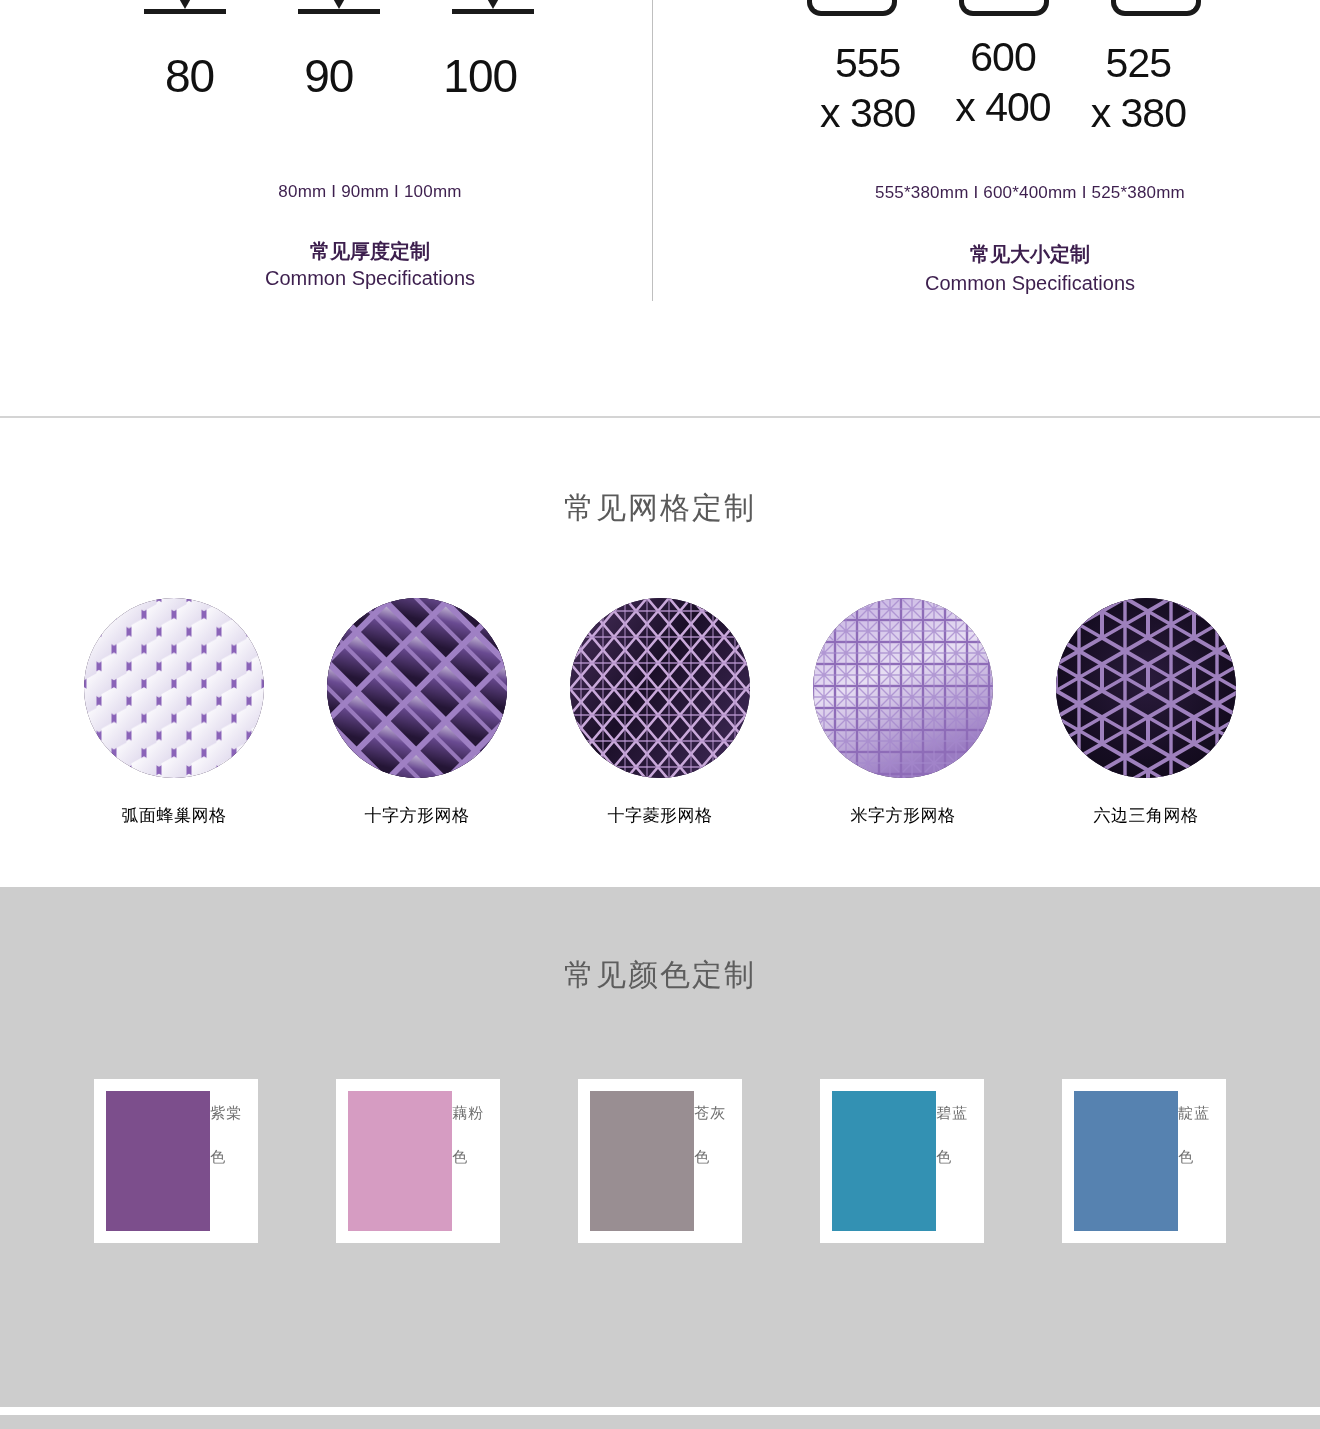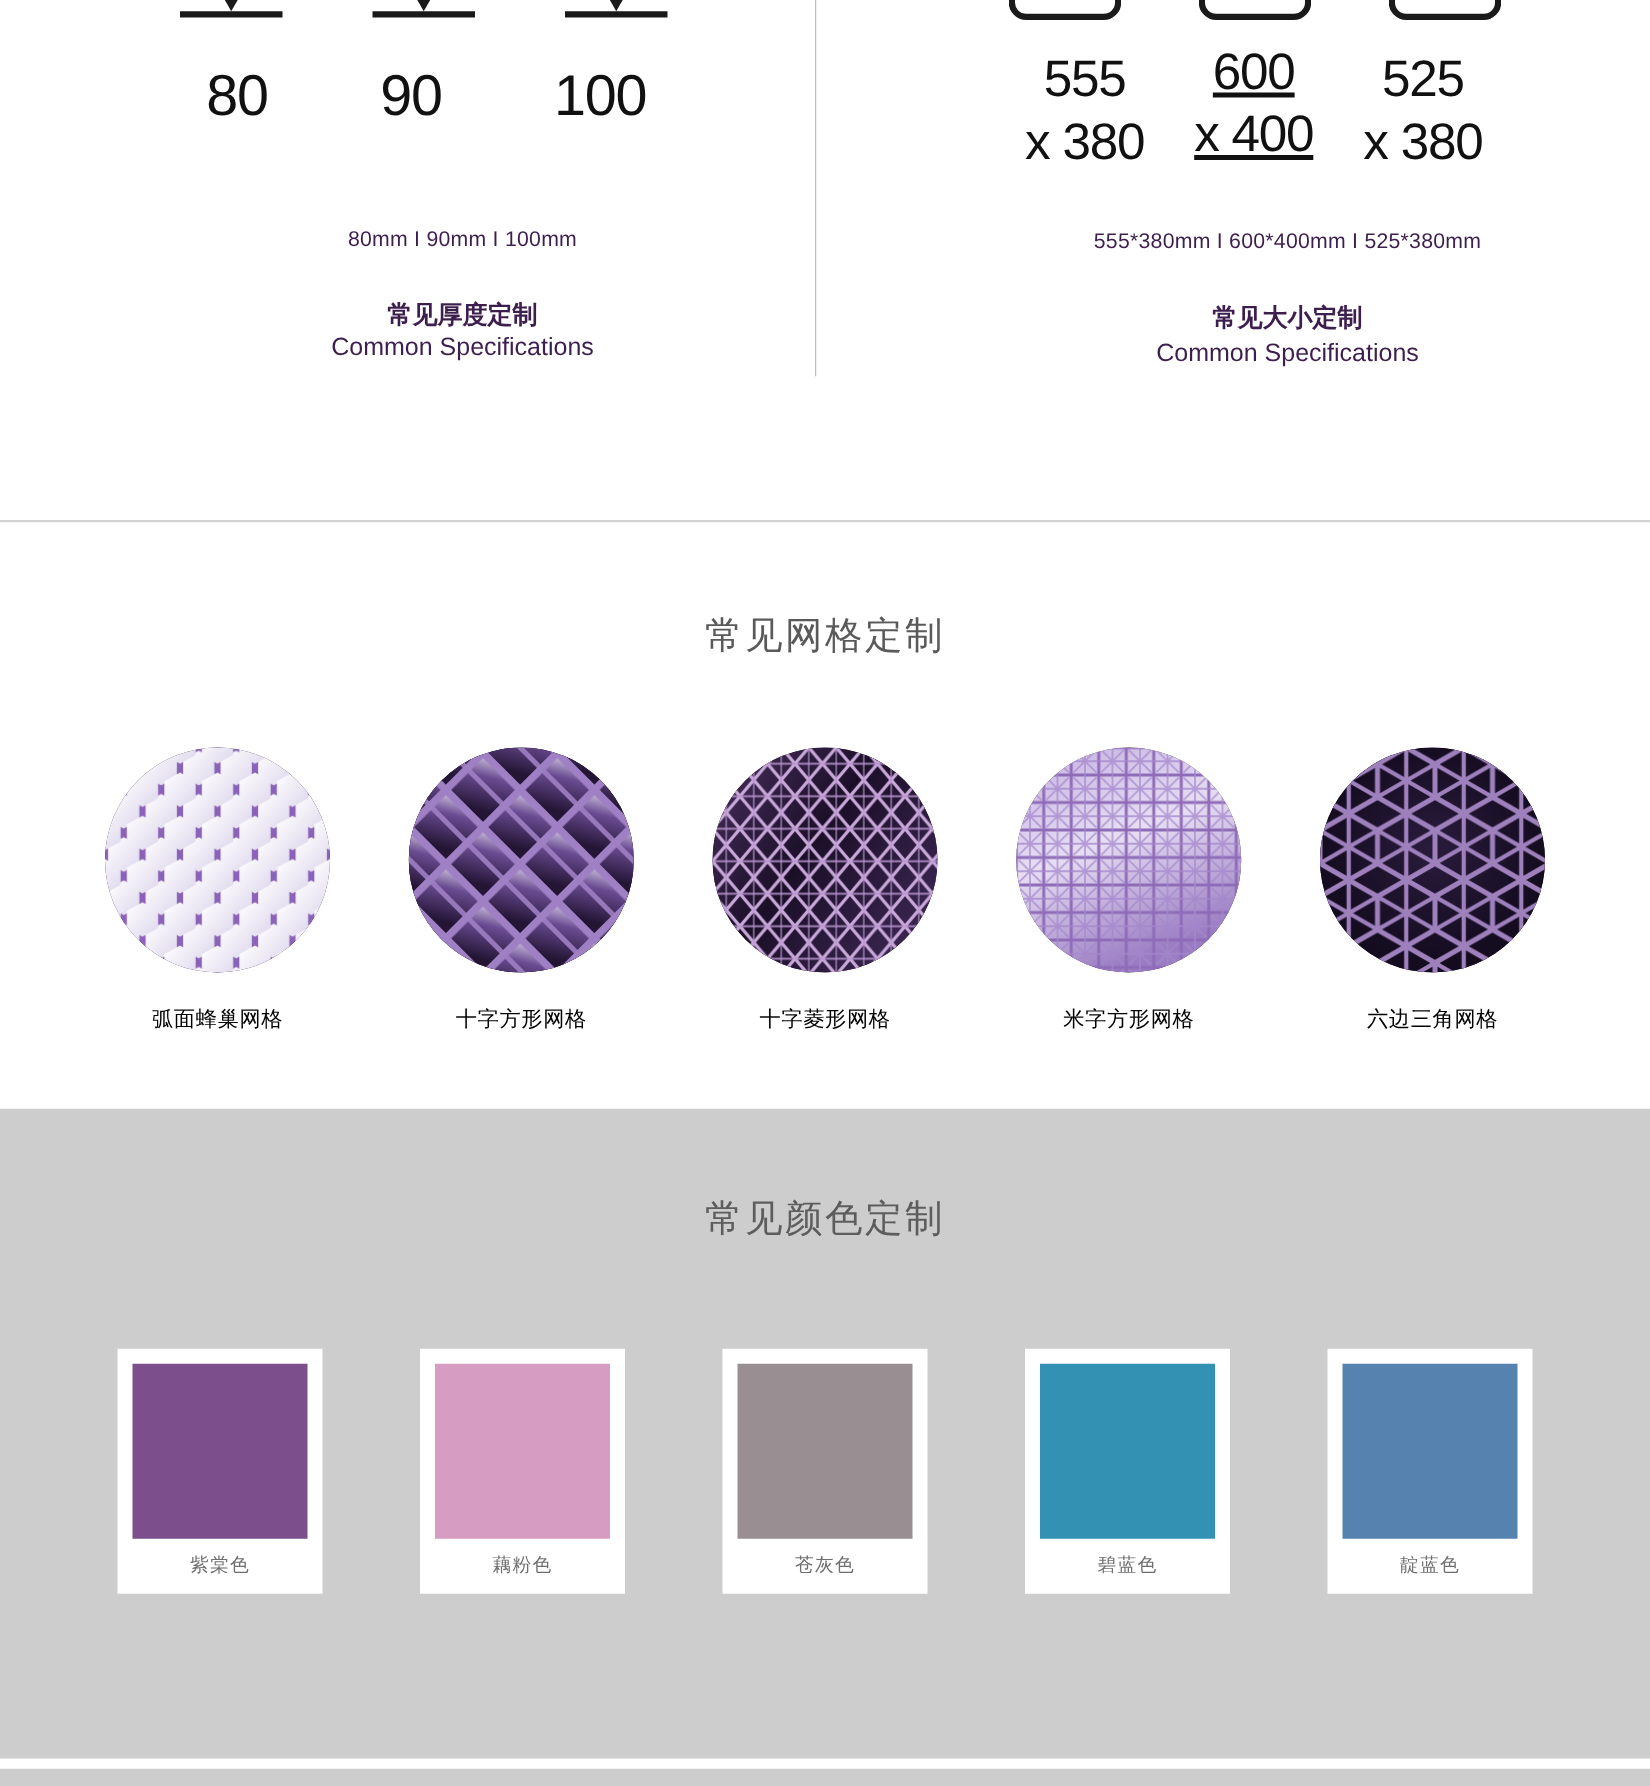--- a/index.html
+++ b/index.html
@@ -101,21 +101,21 @@
     align-items: flex-start;
   }
   .dim-block {
     text-align: center;
     font-size: 41px;
     line-height: 50px;
     letter-spacing: -1px;
   }
   .dim-block .dim-w { display: block; }
   .dim-block .dim-h { display: block; }
-  .dim-b { margin-top: -6px; text-decoration: underline; }
+  .dim-b { margin-top: -6px; }
 
   .spec-text {
     position: absolute;
     width: 100%;
     text-align: center;
     color: #3d1f4e;
     margin-left: 40px;
   }
   .spec-list { top: 182px; font-size: 17px; letter-spacing: 0.2px; }
   .spec-list.right { top: 183px; }
@@ -189,24 +189,22 @@
     position: absolute;
     top: 192px; left: 0;
     width: 1320px;
     display: flex;
     justify-content: center;
     gap: 78px;
   }
   .color-card {
     width: 164px;
     background: #ffffff;
-    padding: 12px 12px 0 12px;
-    display: flex;
-    flex-direction: column;
-    align-items: center;
+    padding: 12px 12px 12px 12px;
+    display: flex;
   }
   .color-chip {
     width: 140px; height: 140px;
   }
   .color-name {
     font-size: 15px;
     color: #6f6f6f;
     letter-spacing: 1px;
     line-height: 44px;
     height: 44px;

